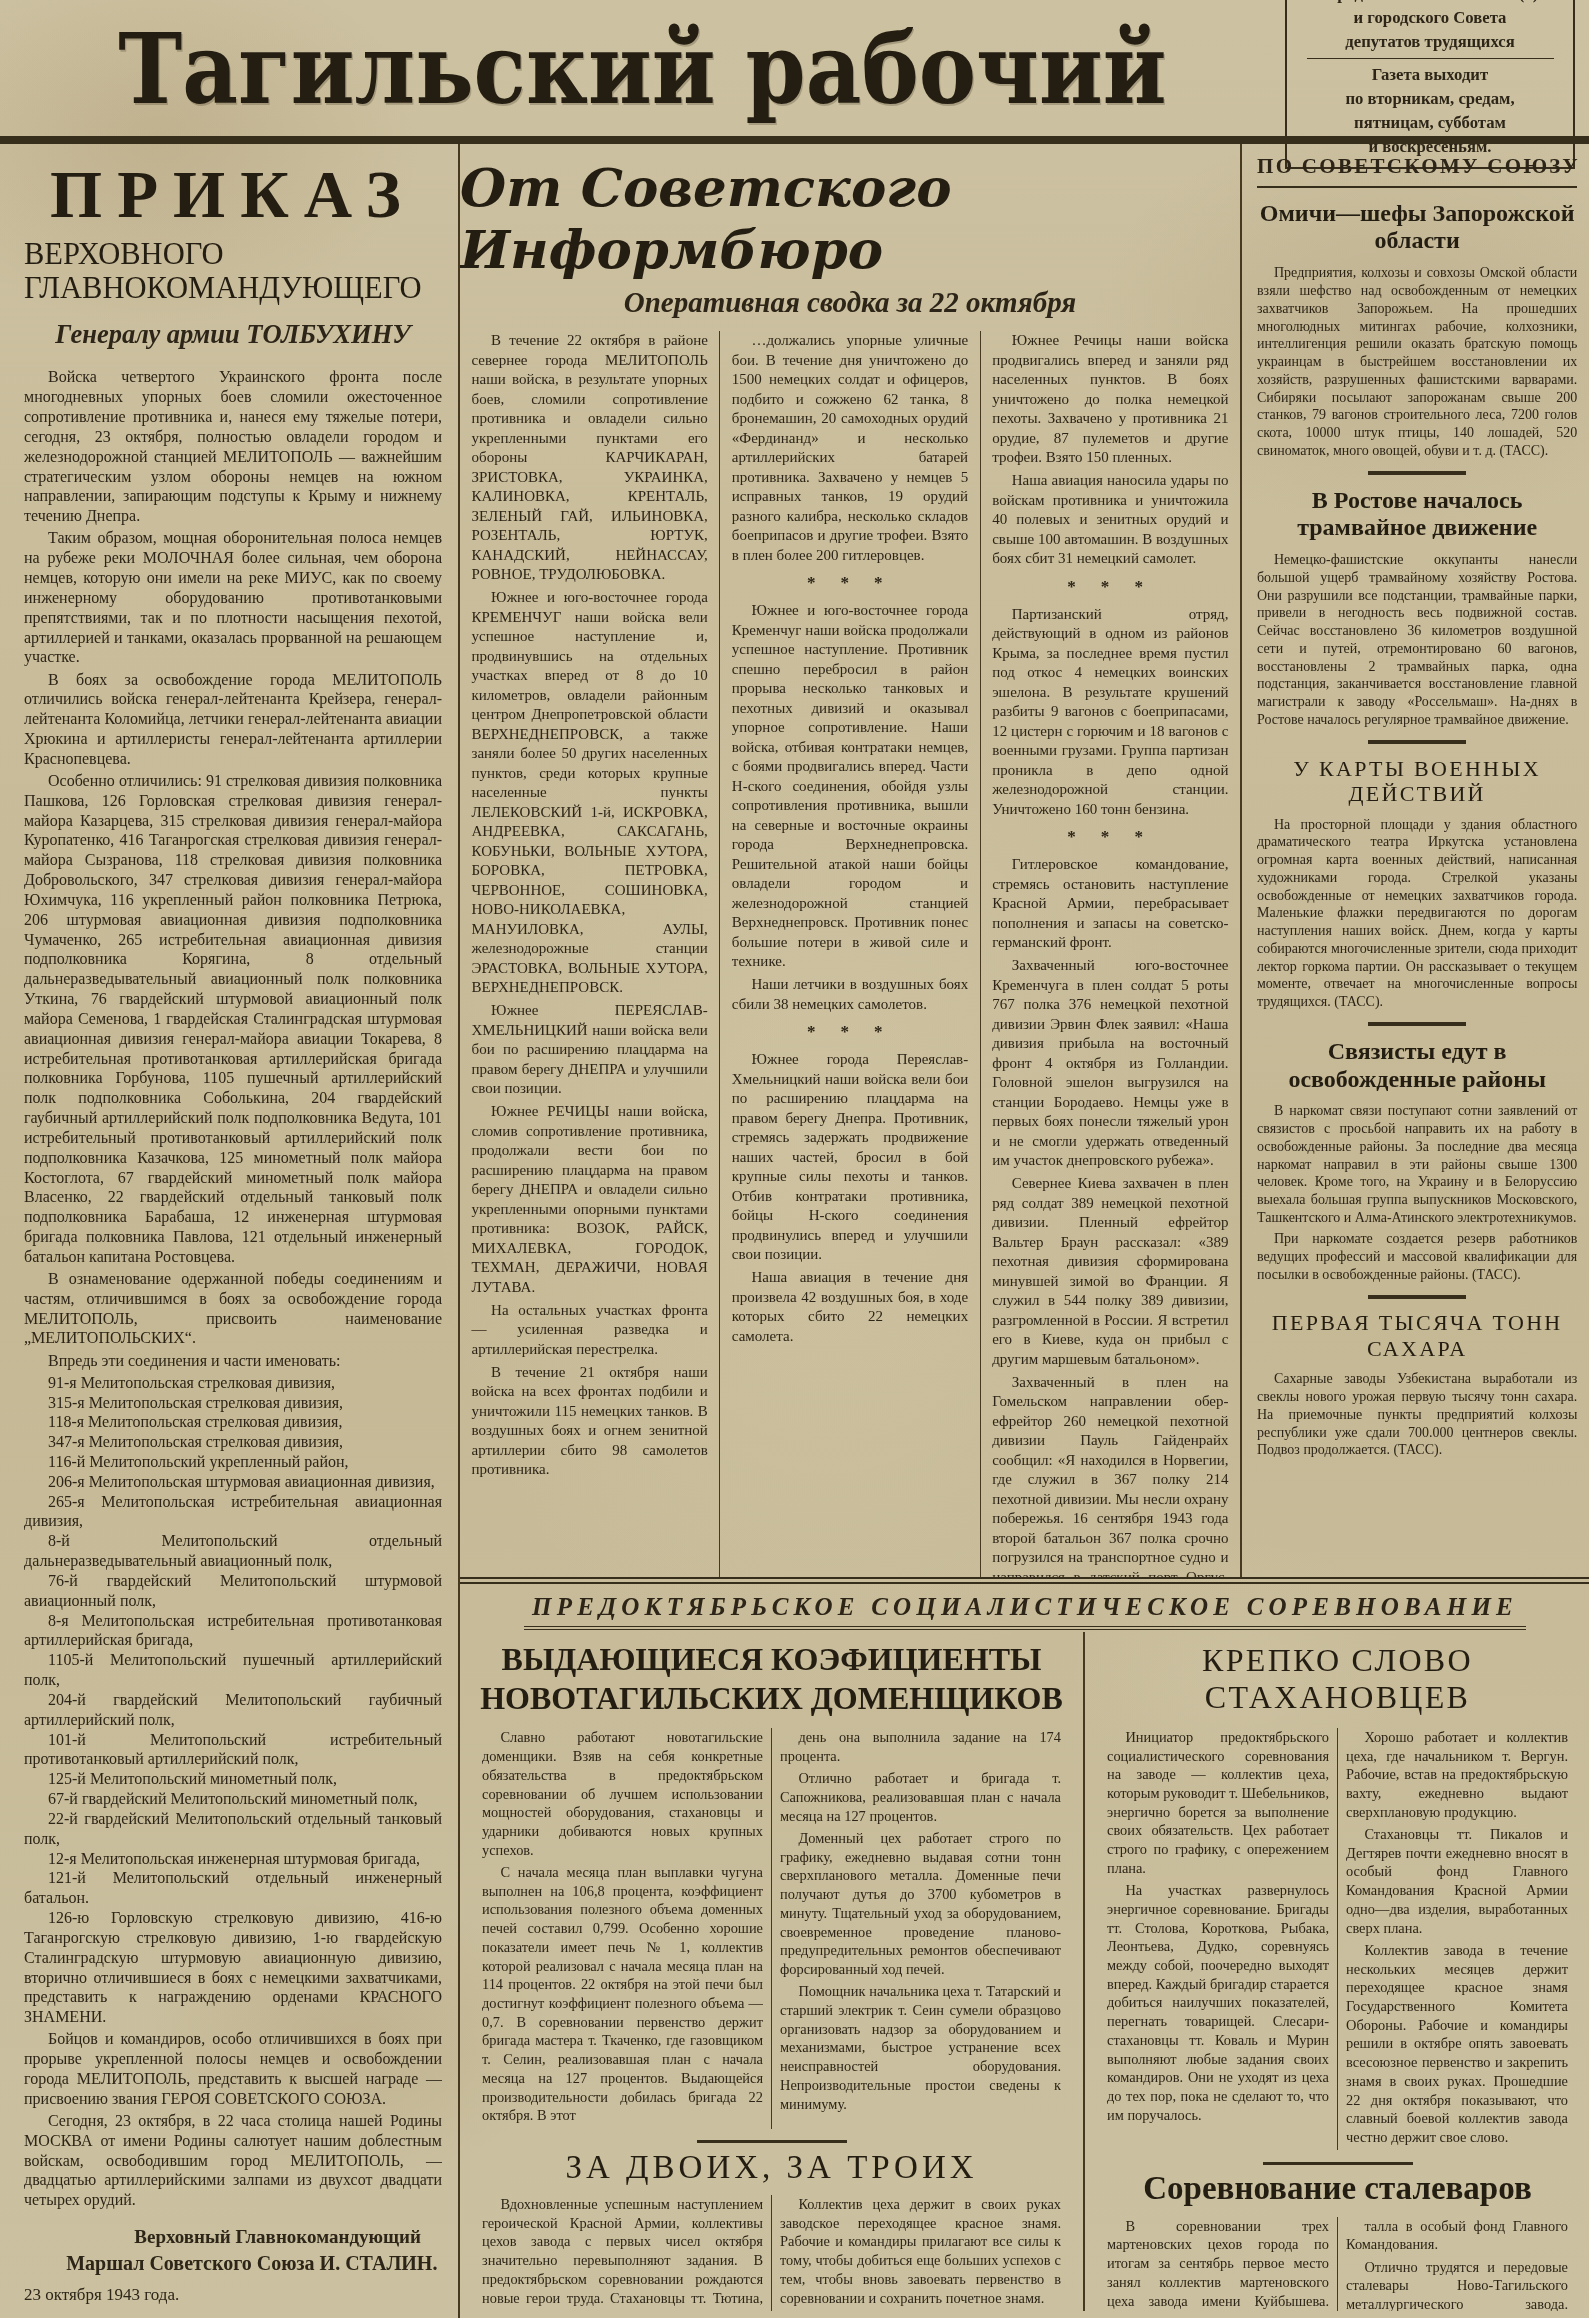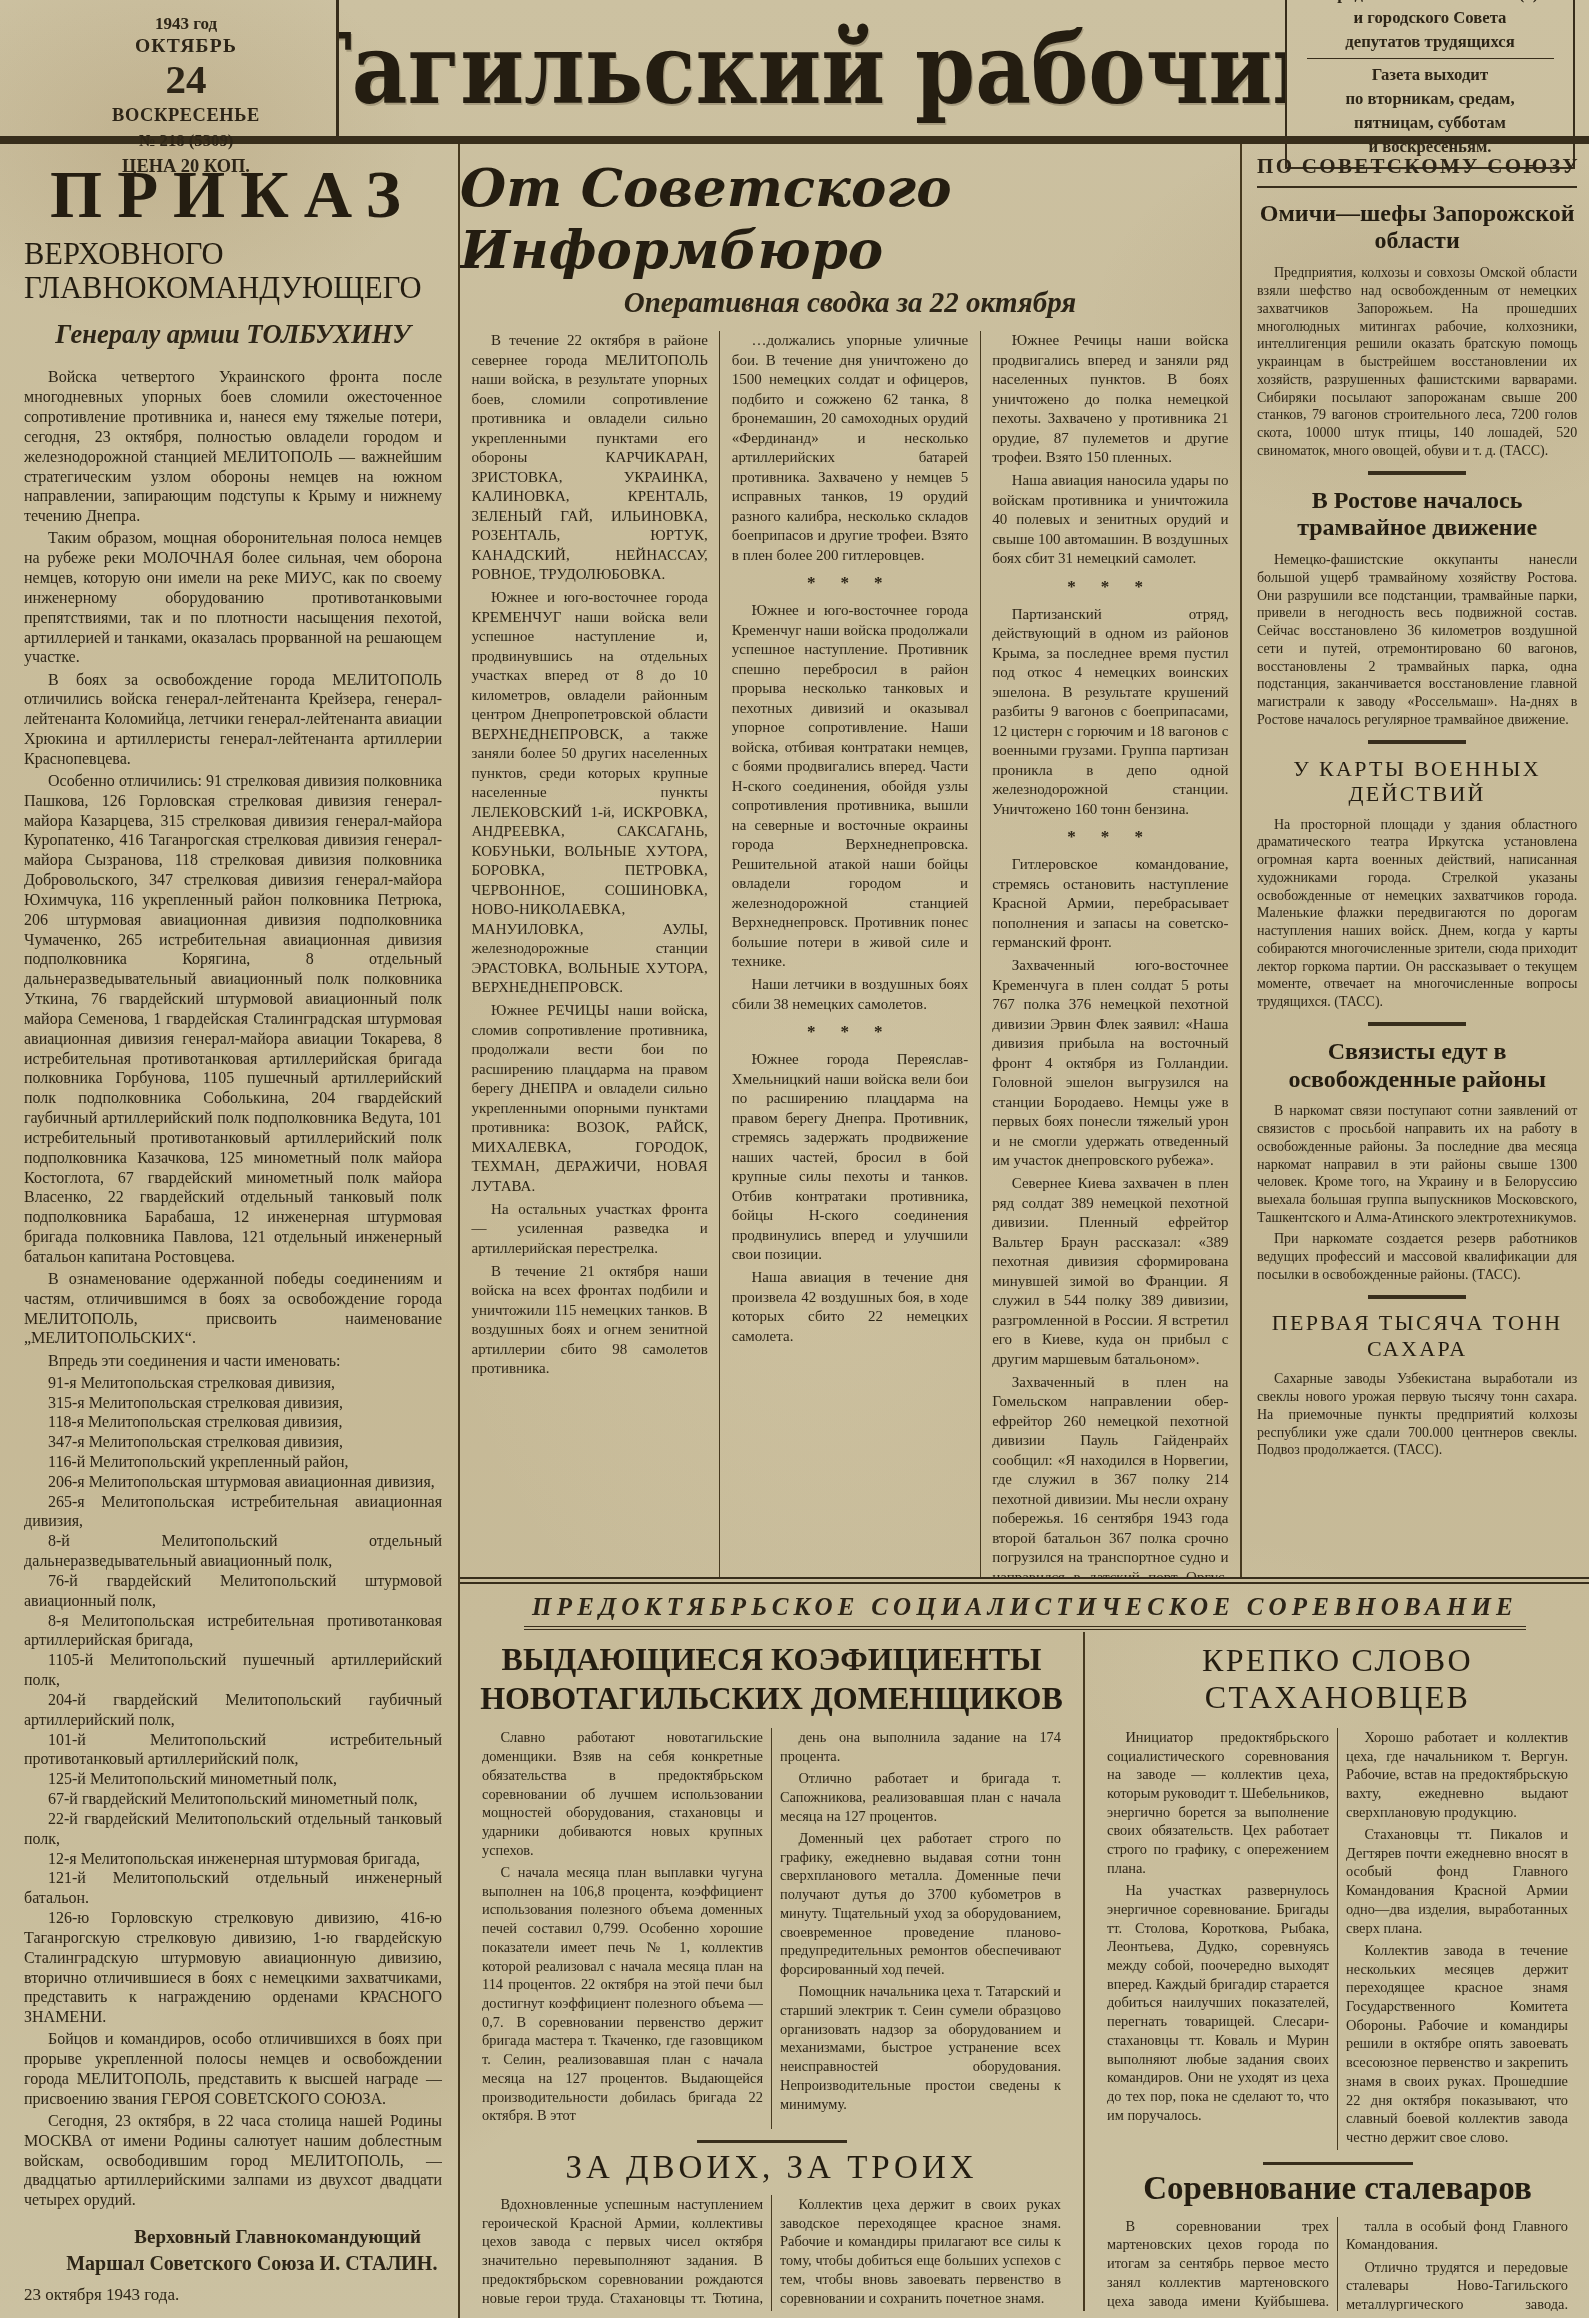--- a/index.html
+++ b/index.html
@@ -83,28 +83,20 @@
   .tc.first{border-right:1.7px solid #46391f;}
   .tc p{margin:0 0 3.5px;text-indent:18.4px;}
   .mid-rule{width:150px;border-top:3.5px solid #372d1b;margin:11.5px auto 5.8px;}
 </style>
 </head>
 <body>
 
 <div class="page">
 
   <div class="masthead">
-    <div class="date-box">
-      <div class="db-year">1943 год</div>
-      <div class="db-month">ОКТЯБРЬ</div>
-      <div class="db-day">24</div>
-      <div class="db-week">ВОСКРЕСЕНЬЕ</div>
-      <div class="db-issue">№ 218 (5309)</div>
-      <div class="db-price">ЦЕНА 20 КОП.</div>
-    </div>
     <div class="mast-center">
       <div class="mast-title">Тагильский рабочий</div>
     </div>
     <div class="info-box">
       <div>
           <div>городского комитета ВКП(б)</div>
           <div>и городского Совета</div>
           <div>депутатов трудящихся</div>
         </div>
       <div class="ib-rule"></div>
@@ -166,20 +158,21 @@
     </div>
 
     <div class="informburo">
       <div class="ib-head">От Советского Информбюро</div>
       <div class="ib-sub">Оперативная сводка за 22 октября</div>
       <div class="ib-cols">
         <div class="ib-col rule">
           <div>
               <p>В течение 22 октября в районе севернее города МЕЛИТОПОЛЬ наши войска, в результате упорных боев, сломили сопротивление противника и овладели сильно укрепленными пунктами его обороны КАРЧИКАРАН, ЗРИСТОВКА, УКРАИНКА, КАЛИНОВКА, КРЕНТАЛЬ, ЗЕЛЕНЫЙ ГАЙ, ИЛЬИНОВКА, РОЗЕНТАЛЬ, ЮРТУК, КАНАДСКИЙ, НЕЙНАССАУ, РОВНОЕ, ТРУДОЛЮБОВКА.</p>
               <p>Южнее и юго-восточнее города КРЕМЕНЧУГ наши войска вели успешное наступление и, продвинувшись на отдельных участках вперед от 8 до 10 километров, овладели районным центром Днепропетровской области ВЕРХНЕДНЕПРОВСК, а также заняли более 50 других населенных пунктов, среди которых крупные населенные пункты ЛЕЛЕКОВСКИЙ 1-й, ИСКРОВКА, АНДРЕЕВКА, САКСАГАНЬ, КОБУНЬКИ, ВОЛЬНЫЕ ХУТОРА, БОРОВКА, ПЕТРОВКА, ЧЕРВОННОЕ, СОШИНОВКА, НОВО-НИКОЛАЕВКА, МАНУИЛОВКА, АУЛЫ, железнодорожные станции ЭРАСТОВКА, ВОЛЬНЫЕ ХУТОРА, ВЕРХНЕДНЕПРОВСК.</p>
+              <p>Южнее ПЕРЕЯСЛАВ-ХМЕЛЬНИЦКИЙ наши войска вели бои по расширению плацдарма на правом берегу ДНЕПРА и улучшили свои позиции.</p>
               <p>Южнее РЕЧИЦЫ наши войска, сломив сопротивление противника, продолжали вести бои по расширению плацдарма на правом берегу ДНЕПРА и овладели сильно укрепленными опорными пунктами противника: ВОЗОК, РАЙСК, МИХАЛЕВКА, ГОРОДОК, ТЕХМАН, ДЕРАЖИЧИ, НОВАЯ ЛУТАВА.</p>
               <p>На остальных участках фронта — усиленная разведка и артиллерийская перестрелка.</p>
               <p>В течение 21 октября наши войска на всех фронтах подбили и уничтожили 115 немецких танков. В воздушных боях и огнем зенитной артиллерии сбито 98 самолетов противника.</p>
             </div>
 
         </div>
         <div class="ib-col rule">
           <div>
               <p>…должались упорные уличные бои. В течение дня уничтожено до 1500 немецких солдат и офицеров, подбито и сожжено 62 танка, 8 бронемашин, 20 самоходных орудий «Фердинанд» и несколько артиллерийских батарей противника. Захвачено у немцев 5 исправных танков, 19 орудий разного калибра, несколько складов боеприпасов и другие трофеи. Взято в плен более 200 гитлеровцев.</p>
             </div>

